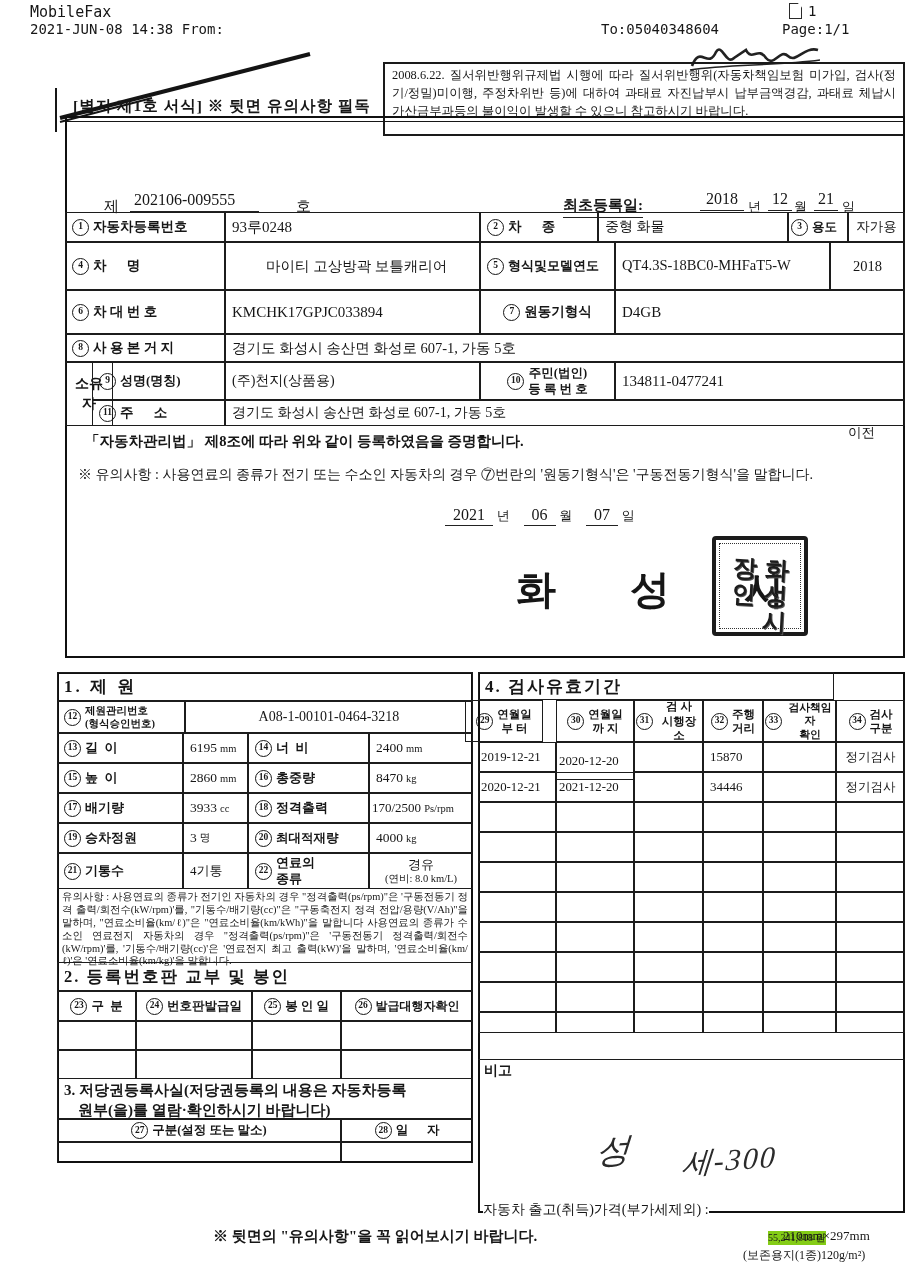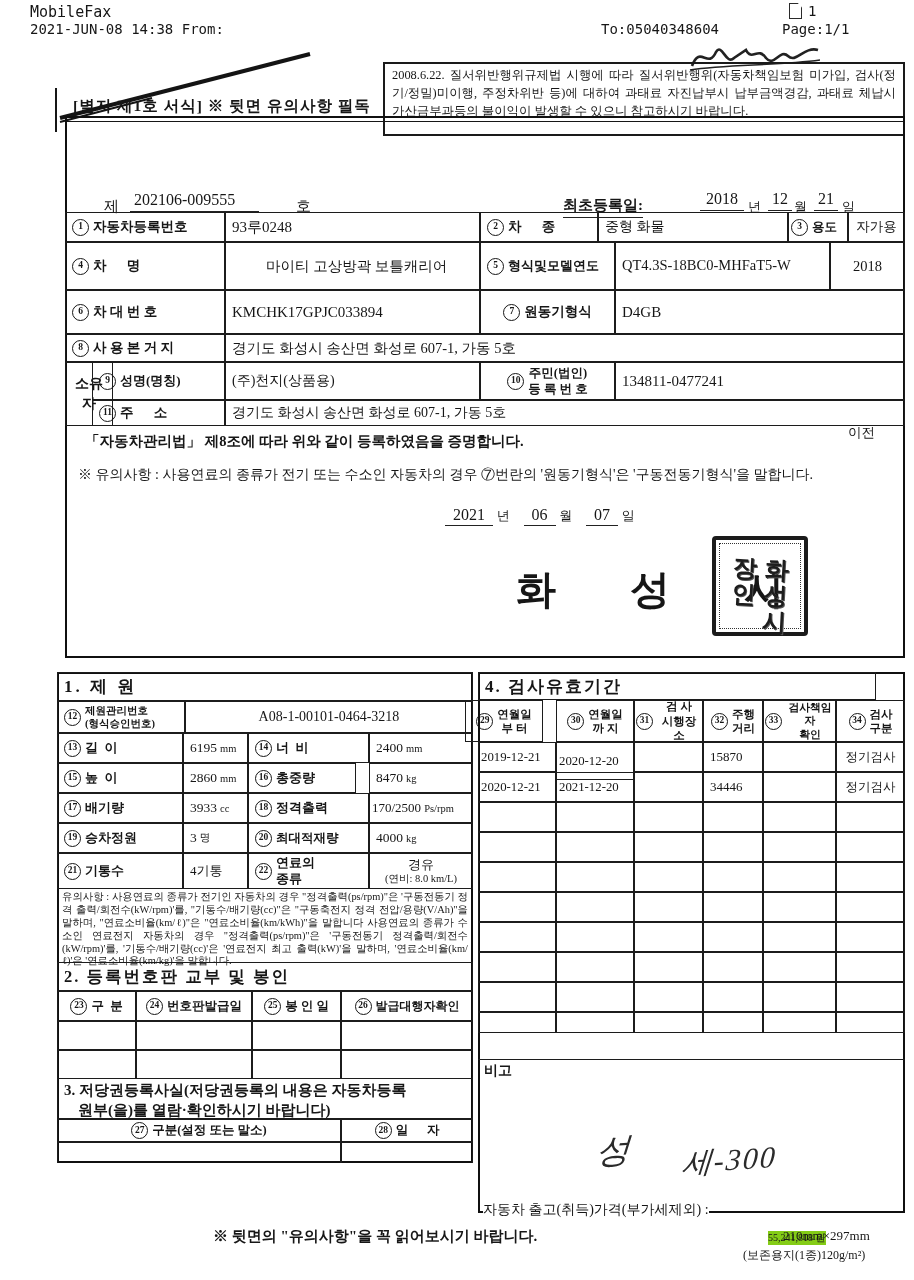--- a/index.html
+++ b/index.html
@@ -177,21 +177,21 @@
     </div>
 
   <div class="cell lbl" style="left:57px;top:763px;width:126px;height:30px;font-size:13px;">
       <span class="cnum">15</span>
       <span class="pre">높  이</span>
     </div>
   <div class="cell r" style="left:183px;top:763px;width:65px;height:30px;font-size:13.5px;">
       <span>2860</span>
       <span class="unit">mm</span>
     </div>
-  <div class="cell lbl" style="left:248px;top:763px;width:108px;height:30px;font-size:13px;">
+  <div class="cell lbl" style="left:248px;top:763px;width:121px;height:30px;font-size:13px;">
       <span class="cnum">16</span>
       <span class="pre">총중량</span>
     </div>
   <div class="cell r" style="left:369px;top:763px;width:104px;height:30px;font-size:13.5px;">
       <span>8470</span>
       <span class="unit">kg</span>
     </div>
 
   <div class="cell lbl" style="left:57px;top:793px;width:126px;height:30px;font-size:13px;">
       <span class="cnum">17</span>
@@ -280,21 +280,21 @@
       <span class="pre">구분(설정 또는 말소)</span>
     </div>
   <div class="cell lbl c" style="left:341px;top:1119px;width:132px;height:23px;font-size:12.5px;">
       <span class="cnum">28</span>
       <span class="pre">일      자</span>
     </div>
   <div class="cell" style="left:57px;top:1142px;width:284px;height:21px;border-bottom:none;"></div>
   <div class="cell" style="left:341px;top:1142px;width:132px;height:21px;border-bottom:none;"></div>
 
   <div class="box" style="left:478px;top:672px;width:427px;height:541px;"></div>
-  <div class="cell bold" style="left:478px;top:672px;width:398px;height:28px;font-size:17px;letter-spacing:2px;">4. 검사유효기간</div>
+  <div class="cell bold" style="left:478px;top:672px;width:356px;height:28px;font-size:17px;letter-spacing:2px;">4. 검사유효기간</div>
 
   <div class="cell lbl c" style="left:465px;top:700px;width:78px;height:42px;font-size:11.5px;line-height:1.25;padding:0 1px;">
       <span class="cnum">29</span>
       <span class="preline">연월일
 부 터</span>
     </div>
   <div class="cell lbl c" style="left:556px;top:700px;width:78px;height:42px;font-size:11.5px;line-height:1.25;padding:0 1px;">
       <span class="cnum">30</span>
       <span class="preline">연월일
 까 지</span>

